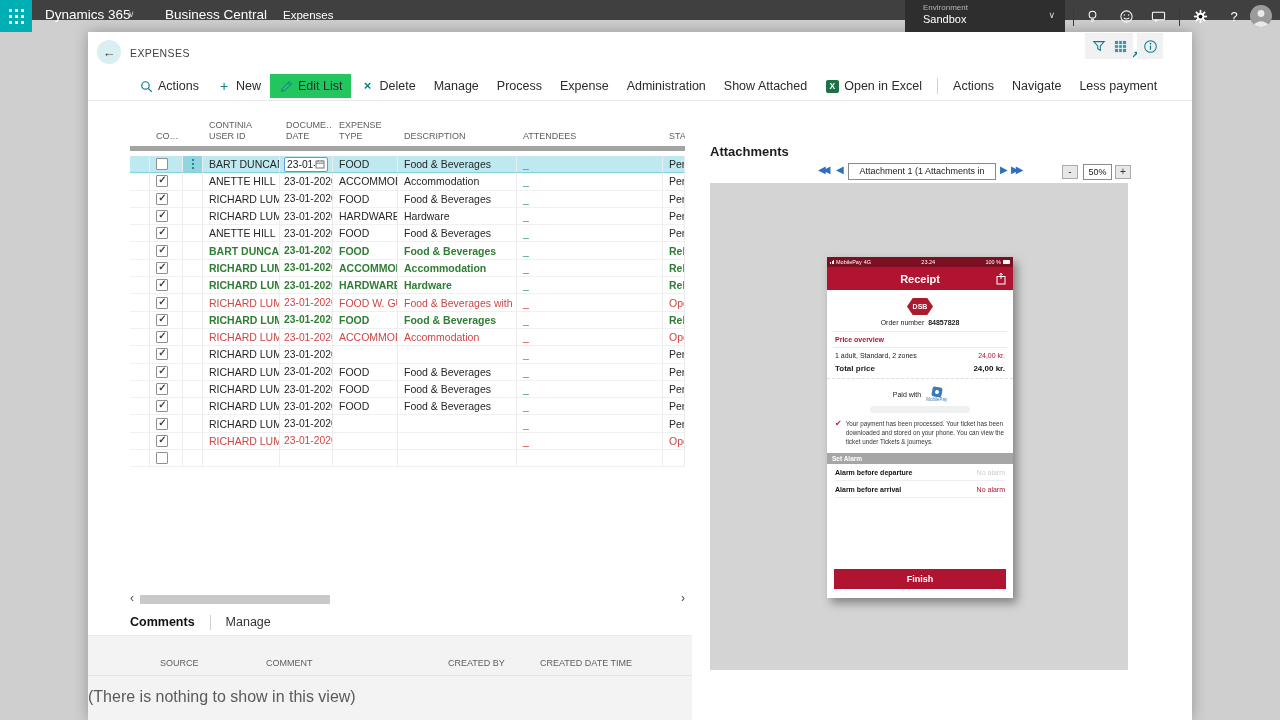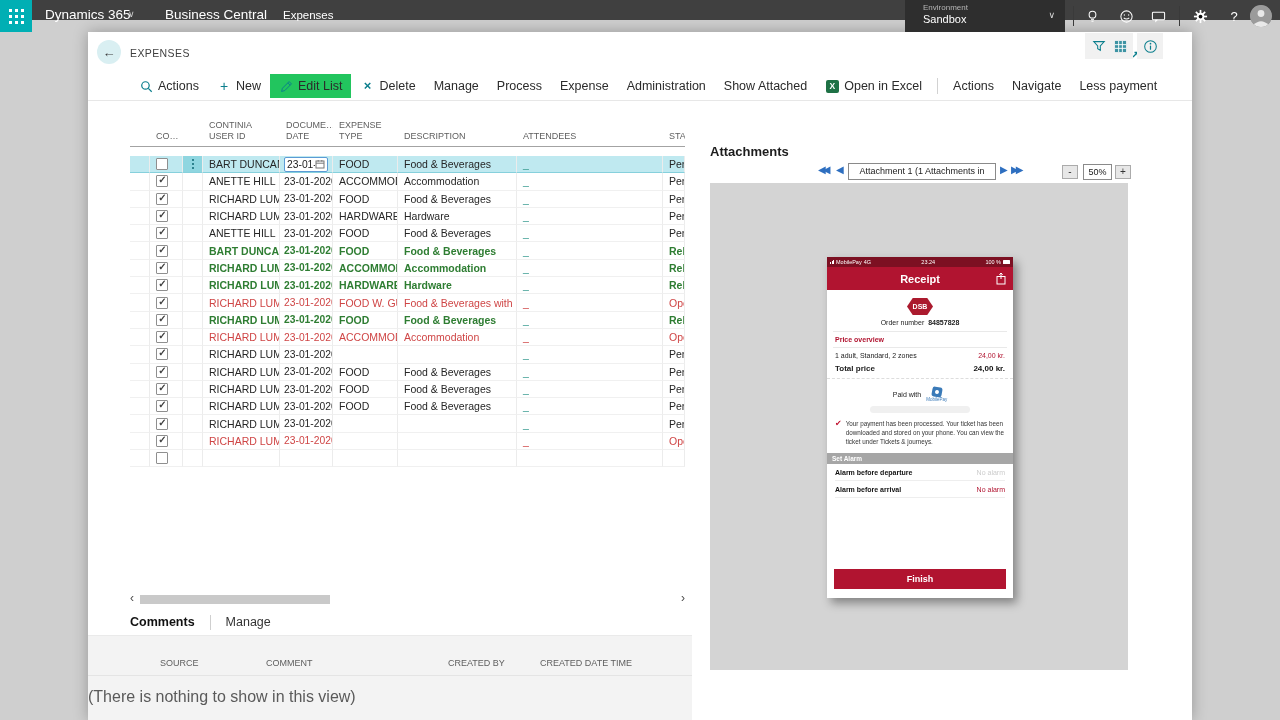--- a/index.html
+++ b/index.html
@@ -34,21 +34,21 @@
   .tb-item.active { background:#22c55e; }
   .tb-icon { display:inline-flex; width:14px; height:14px; align-items:center; justify-content:center; color:#0a7e8c; font-size:13px; }
   .tb-divider { width:1px; height:16px; background:#d2d2d2; margin:0 6px; display:inline-block; }
   .ab-right { position:absolute; top:1px; height:26px; display:flex; align-items:center; justify-content:center; background:#f1f1f1; cursor:pointer; }
   .ab-funnelgrid { left:997px; width:48px; gap:8px; }
   .ab-info { left:1049px; width:26px; }
 
   
   .grid-cols { display:grid; grid-template-columns:20px 33px 20px 77px 53px 65px 119px 146px 22px; }
   .thead { position:absolute; left:42px; top:86px; width:555px; align-items:end; }
-  .thead > div { border-bottom:1px solid #a3a3a3; padding:2px 6px 5px; font-size:9px; color:#5e5e5e; line-height:10.5px; overflow:hidden; white-space:nowrap; }
+  .thead > div { border-bottom:5px solid #a3a3a3; padding:2px 6px 5px; font-size:9px; color:#5e5e5e; line-height:10.5px; overflow:hidden; white-space:nowrap; }
   .tbody { position:absolute; left:42px; top:124px; width:555px; }
   .tr { height:17.3px; cursor:pointer; }
   .td { display:flex; align-items:center; padding:0 6px; font-size:10.5px; color:#262626; white-space:nowrap; overflow:hidden; border-right:1px solid #ececec; border-bottom:1px solid #f0f0f0; }
   .td.c-gutter { border-right:1px solid #ececec; }
   .td.c-date { padding:0 4px; font-size:10.3px; }
   .td.c-att { color:#379b90; font-weight:normal; }
   .state-released .td { color:#2e7d32; font-weight:bold; }
   .state-released .td.c-att { color:#379b90; font-weight:normal; }
   .state-open .td { color:#cf4545; }
   .state-open .td.c-att { color:#cf4545; }

